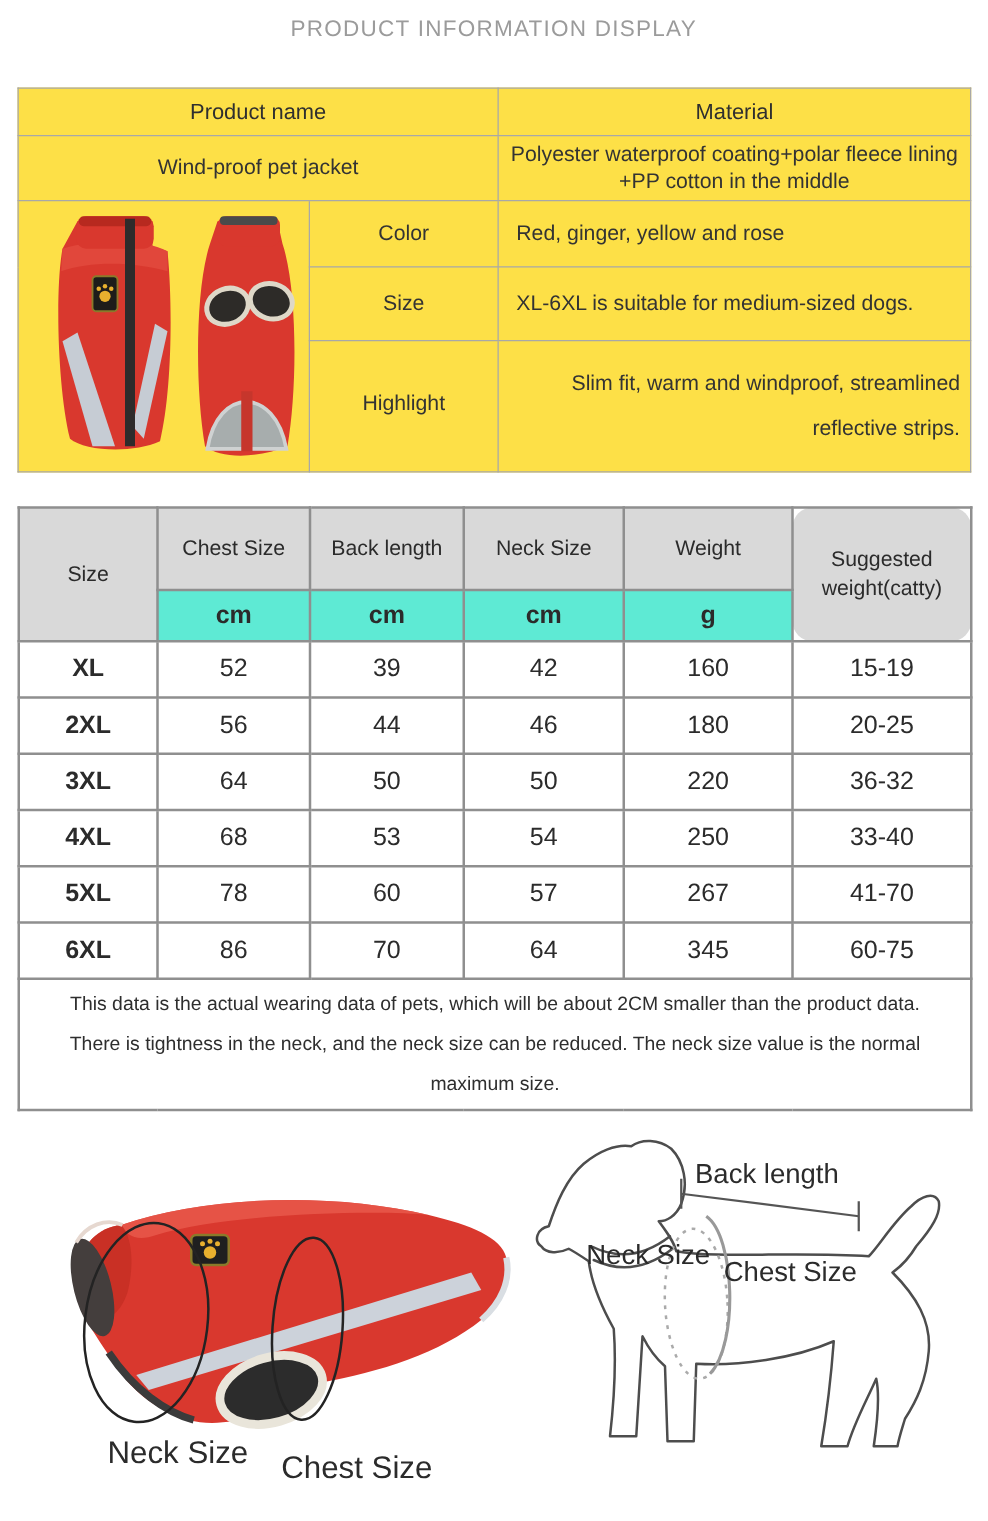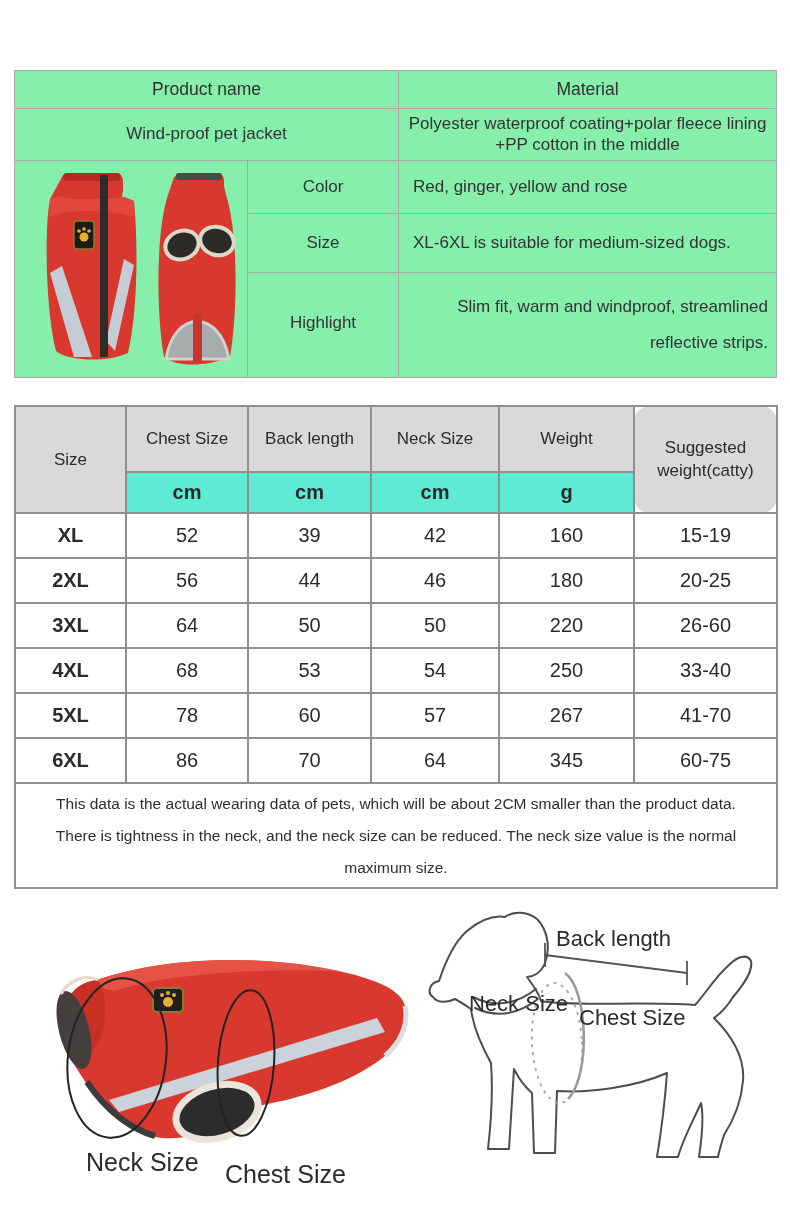--- a/index.html
+++ b/index.html
@@ -23,21 +23,21 @@
     letter-spacing: 1px;
     color: #9b9b9b;
   }
   
   .info-table {
     position: absolute;
     left: 14px; top: 70px;
     width: 762px;
     border-collapse: collapse;
     table-layout: fixed;
-    background: #86efac;
+    background: #fde047;
   }
   .info-table td {
     border: 1px solid #a8a8a8;
     font-size: 17px;
     color: #333;
     text-align: center;
     vertical-align: middle;
     padding: 2px 8px;
   }
   .info-table .hdr { font-size: 17.5px; color: #2f2f2f; }
@@ -86,20 +86,21 @@
   #lbl-dog-neck     { left: 469px; top: 991px;  font-size: 22px; }
   #lbl-dog-chest    { left: 579px; top: 1005px; font-size: 22px; }
   .jacket-photo { position: absolute; left: 5px; top: 930px; }
   .dog-diagram  { position: absolute; left: 415px; top: 885px; }
 </style>
 </head>
 <body>
 
 <div class="page">
 
+  <div class="page-title">PRODUCT INFORMATION DISPLAY</div>
 
   <table class="info-table">
     <colgroup>
         <col style="width:233px">
         <col style="width:151px">
         <col style="width:378px">
       </colgroup>
     <tbody>
         <tr style="height:38px">
       <td colspan="2" class="hdr">Product name</td>
@@ -201,21 +202,21 @@
       <td>46</td>
       <td>180</td>
       <td>20-25</td>
     </tr>
     <tr class="dr">
       <td class="sz">3XL</td>
       <td>64</td>
       <td>50</td>
       <td>50</td>
       <td>220</td>
-      <td>26-60</td>
+      <td>36-32</td>
     </tr>
     <tr class="dr">
       <td class="sz">4XL</td>
       <td>68</td>
       <td>53</td>
       <td>54</td>
       <td>250</td>
       <td>33-40</td>
     </tr>
     <tr class="dr">

